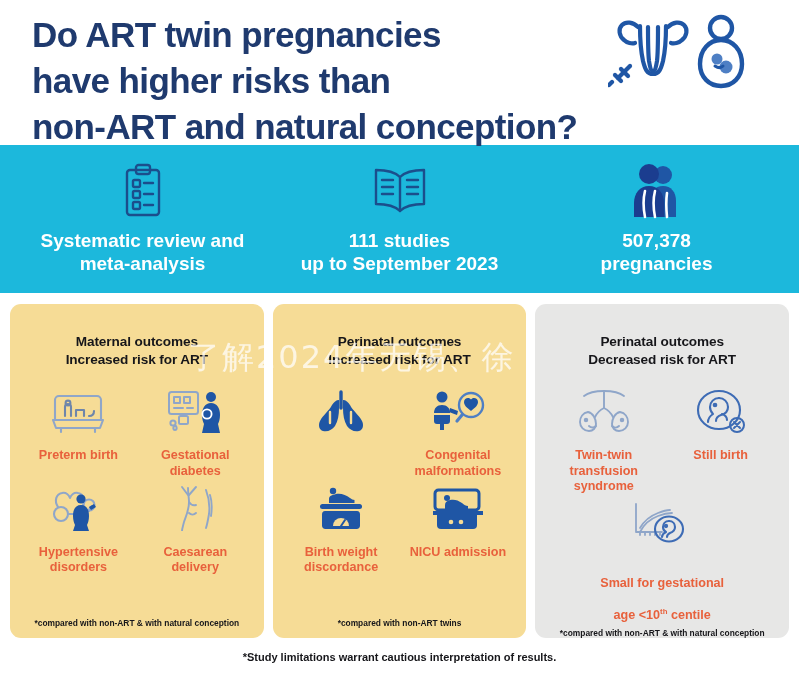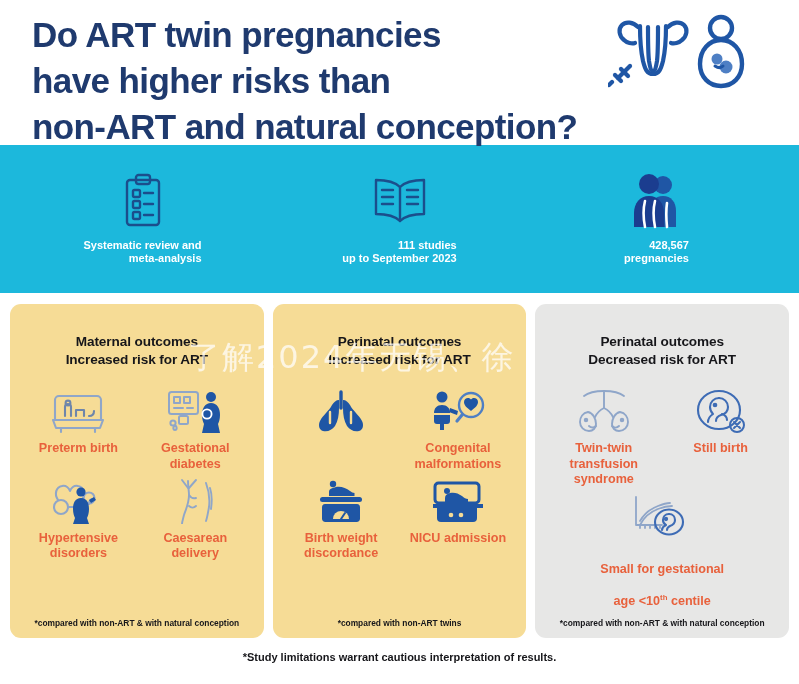--- a/index.html
+++ b/index.html
@@ -49,24 +49,24 @@
     flex:1;
     display:flex;
     flex-direction:column;
     align-items:center;
     justify-content:center;
     gap:10px;
   }
   .stat-icon{ height:56px; display:flex; align-items:center; justify-content:center; }
   .stat-label{
     color:#ffffff;
-    font-size:11px;
+    font-size:19px;
     font-weight:700;
     line-height:1.22;
-    text-align:right;
+    text-align:center;
     white-space:pre-line;
   }
 
   
   .cards{
     display:flex;
     gap:9px;
     padding:11px 10px 0 10px;
     height:345px;
   }
@@ -98,21 +98,21 @@
     flex-wrap:wrap;
     align-content:flex-start;
     padding-top:18px;
   }
   .item{
     width:50%;
     display:flex;
     flex-direction:column;
     align-items:center;
     justify-content:flex-start;
-    gap:7px;
+    gap:14px;
     margin-bottom:5px;
   }
   .item.full{ width:100%; }
   .item-icon{
     height:47px;
     display:flex;
     align-items:flex-end;
     justify-content:center;
   }
   .item-label{
@@ -234,21 +234,21 @@
           <circle cx="18" cy="11" r="10"></circle>
           <path d="M18 23c-9 0-15 7-15 17v14h30V40c0-10-6-17-15-17z"></path>
         </g>
         <g stroke="#ffffff" stroke-width="2.6" stroke-linecap="round" fill="none">
           <path d="M14 28c-2 8-2 16 0 26"></path>
           <path d="M24 28c-2 8-2 16 0 26"></path>
           <path d="M36 30c-1 7-1 14 0 24"></path>
         </g>
       </svg>
     </span>
-    <span class="stat-label">428,567
+    <span class="stat-label">507,378
 pregnancies</span>
   </div>
 </div>
 
 <div class="cards">
 
   <div class="card amber">
     <div class="card-title">Maternal outcomes
 Increased risk for ART</div>
     <div class="items">

